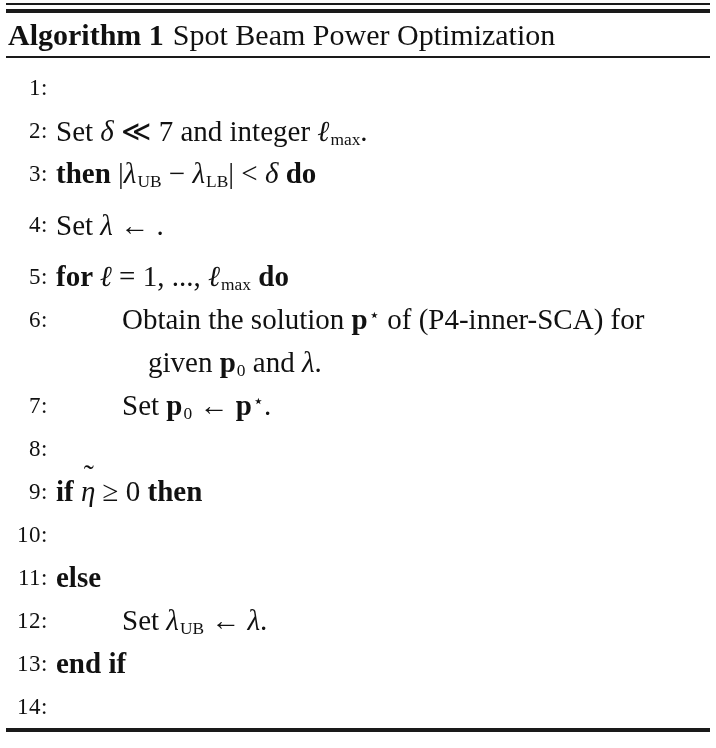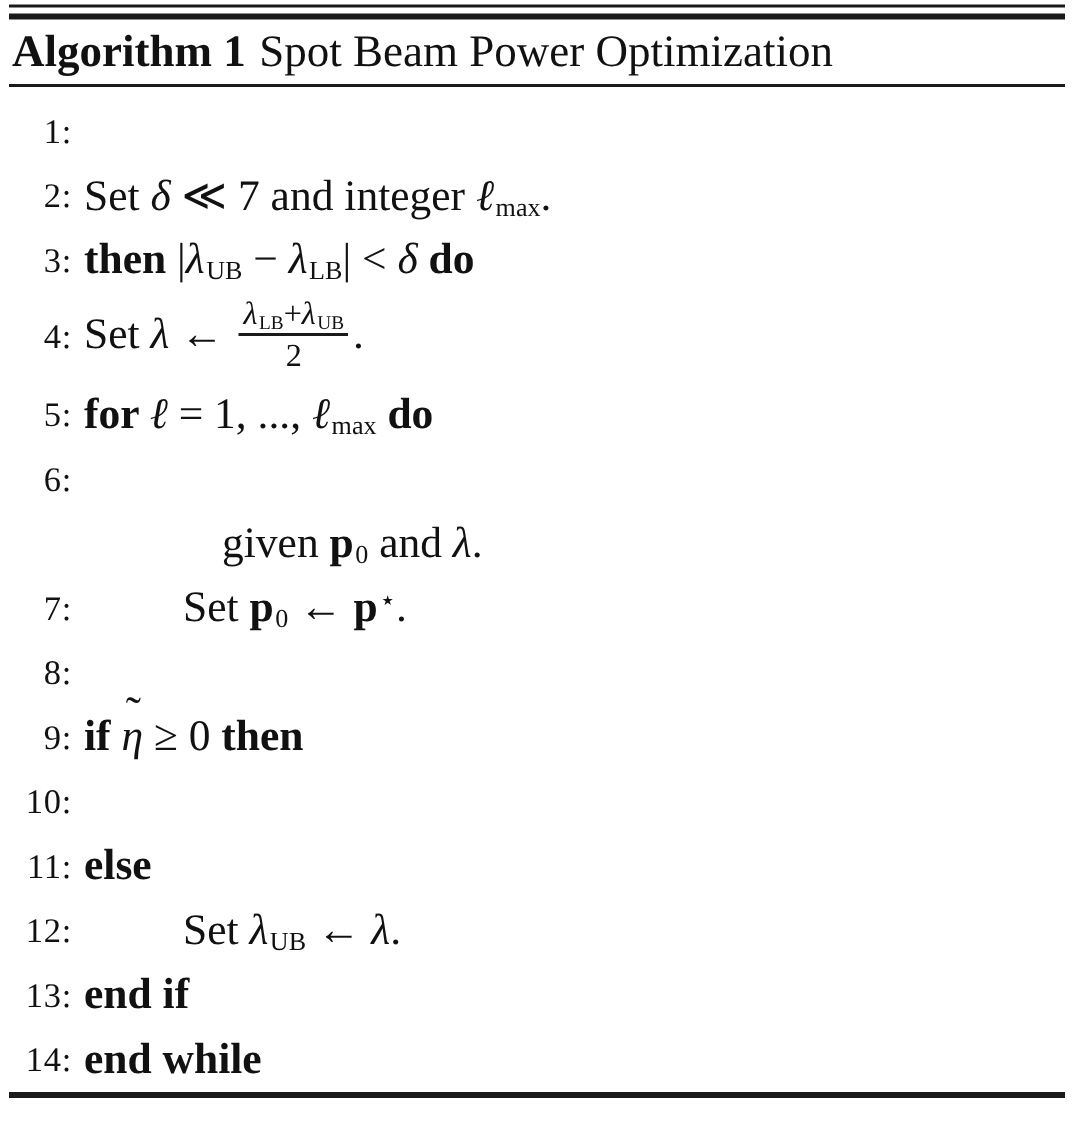--- a/index.html
+++ b/index.html
@@ -75,31 +75,29 @@
       <div class="line i0">
         <span class="num">2:</span>
         <span class="content"><span class="rm">Set </span><span class="it">δ</span><span class="rm"> ≪ 7 and integer </span><span class="it">ℓ</span><span class="sub">max</span><span class="rm">.</span></span>
       </div>
       <div class="line i0">
         <span class="num">3:</span>
         <span class="content"><span class="bf">then </span><span class="rm">|</span><span class="it">λ</span><span class="sub">UB</span><span class="rm"> − </span><span class="it">λ</span><span class="sub">LB</span><span class="rm">| &lt; </span><span class="it">δ</span><span class="bf"> do</span></span>
       </div>
       <div class="line i1 has-frac">
         <span class="num">4:</span>
-        <span class="content"><span class="rm">Set </span><span class="it">λ</span><span class="rm"> ← </span><span class="frac">
-            <span class="fnum"><span class="it">λ</span><span class="sub">LB</span><span class="rm">+</span><span class="it">λ</span><span class="sub">UB</span></span>
-            <span class="fden"><span class="rm">2</span></span>
-          </span><span class="rm">.</span></span>
+        <span class="content"><span class="rm">Set </span><span class="it">λ</span><span class="rm"> ← </span><span class="rm">.</span></span>
       </div>
       <div class="line i1">
         <span class="num">5:</span>
         <span class="content"><span class="bf">for </span><span class="it">ℓ</span><span class="rm"> = 1, ..., </span><span class="it">ℓ</span><span class="sub">max</span><span class="bf"> do</span></span>
       </div>
       <div class="line i2">
         <span class="num">6:</span>
+        <span class="content"><span class="rm">Obtain the solution </span><span class="bf">p</span><span class="sup">⋆</span><span class="rm"> of (P4-inner-SCA) for</span></span>
       </div>
       <div class="line ic">
         <span class="num"></span>
         <span class="content"><span class="rm">given </span><span class="bf">p</span><span class="sub">0</span><span class="rm"> and </span><span class="it">λ</span><span class="rm">.</span></span>
       </div>
       <div class="line i2">
         <span class="num">7:</span>
         <span class="content"><span class="rm">Set </span><span class="bf">p</span><span class="sub">0</span><span class="rm"> ← </span><span class="bf">p</span><span class="sup">⋆</span><span class="rm">.</span></span>
       </div>
       <div class="line i1">
@@ -119,17 +117,16 @@
       <div class="line i2">
         <span class="num">12:</span>
         <span class="content"><span class="rm">Set </span><span class="it">λ</span><span class="sub">UB</span><span class="rm"> ← </span><span class="it">λ</span><span class="rm">.</span></span>
       </div>
       <div class="line i1">
         <span class="num">13:</span>
         <span class="content"><span class="bf">end if</span></span>
       </div>
       <div class="line i0">
         <span class="num">14:</span>
-        <span class="content"><span class="bf">end while</span></span>
       </div>
     </div>
   <div class="rule rule-thick"></div>
 </div>
 
 </body></html>

